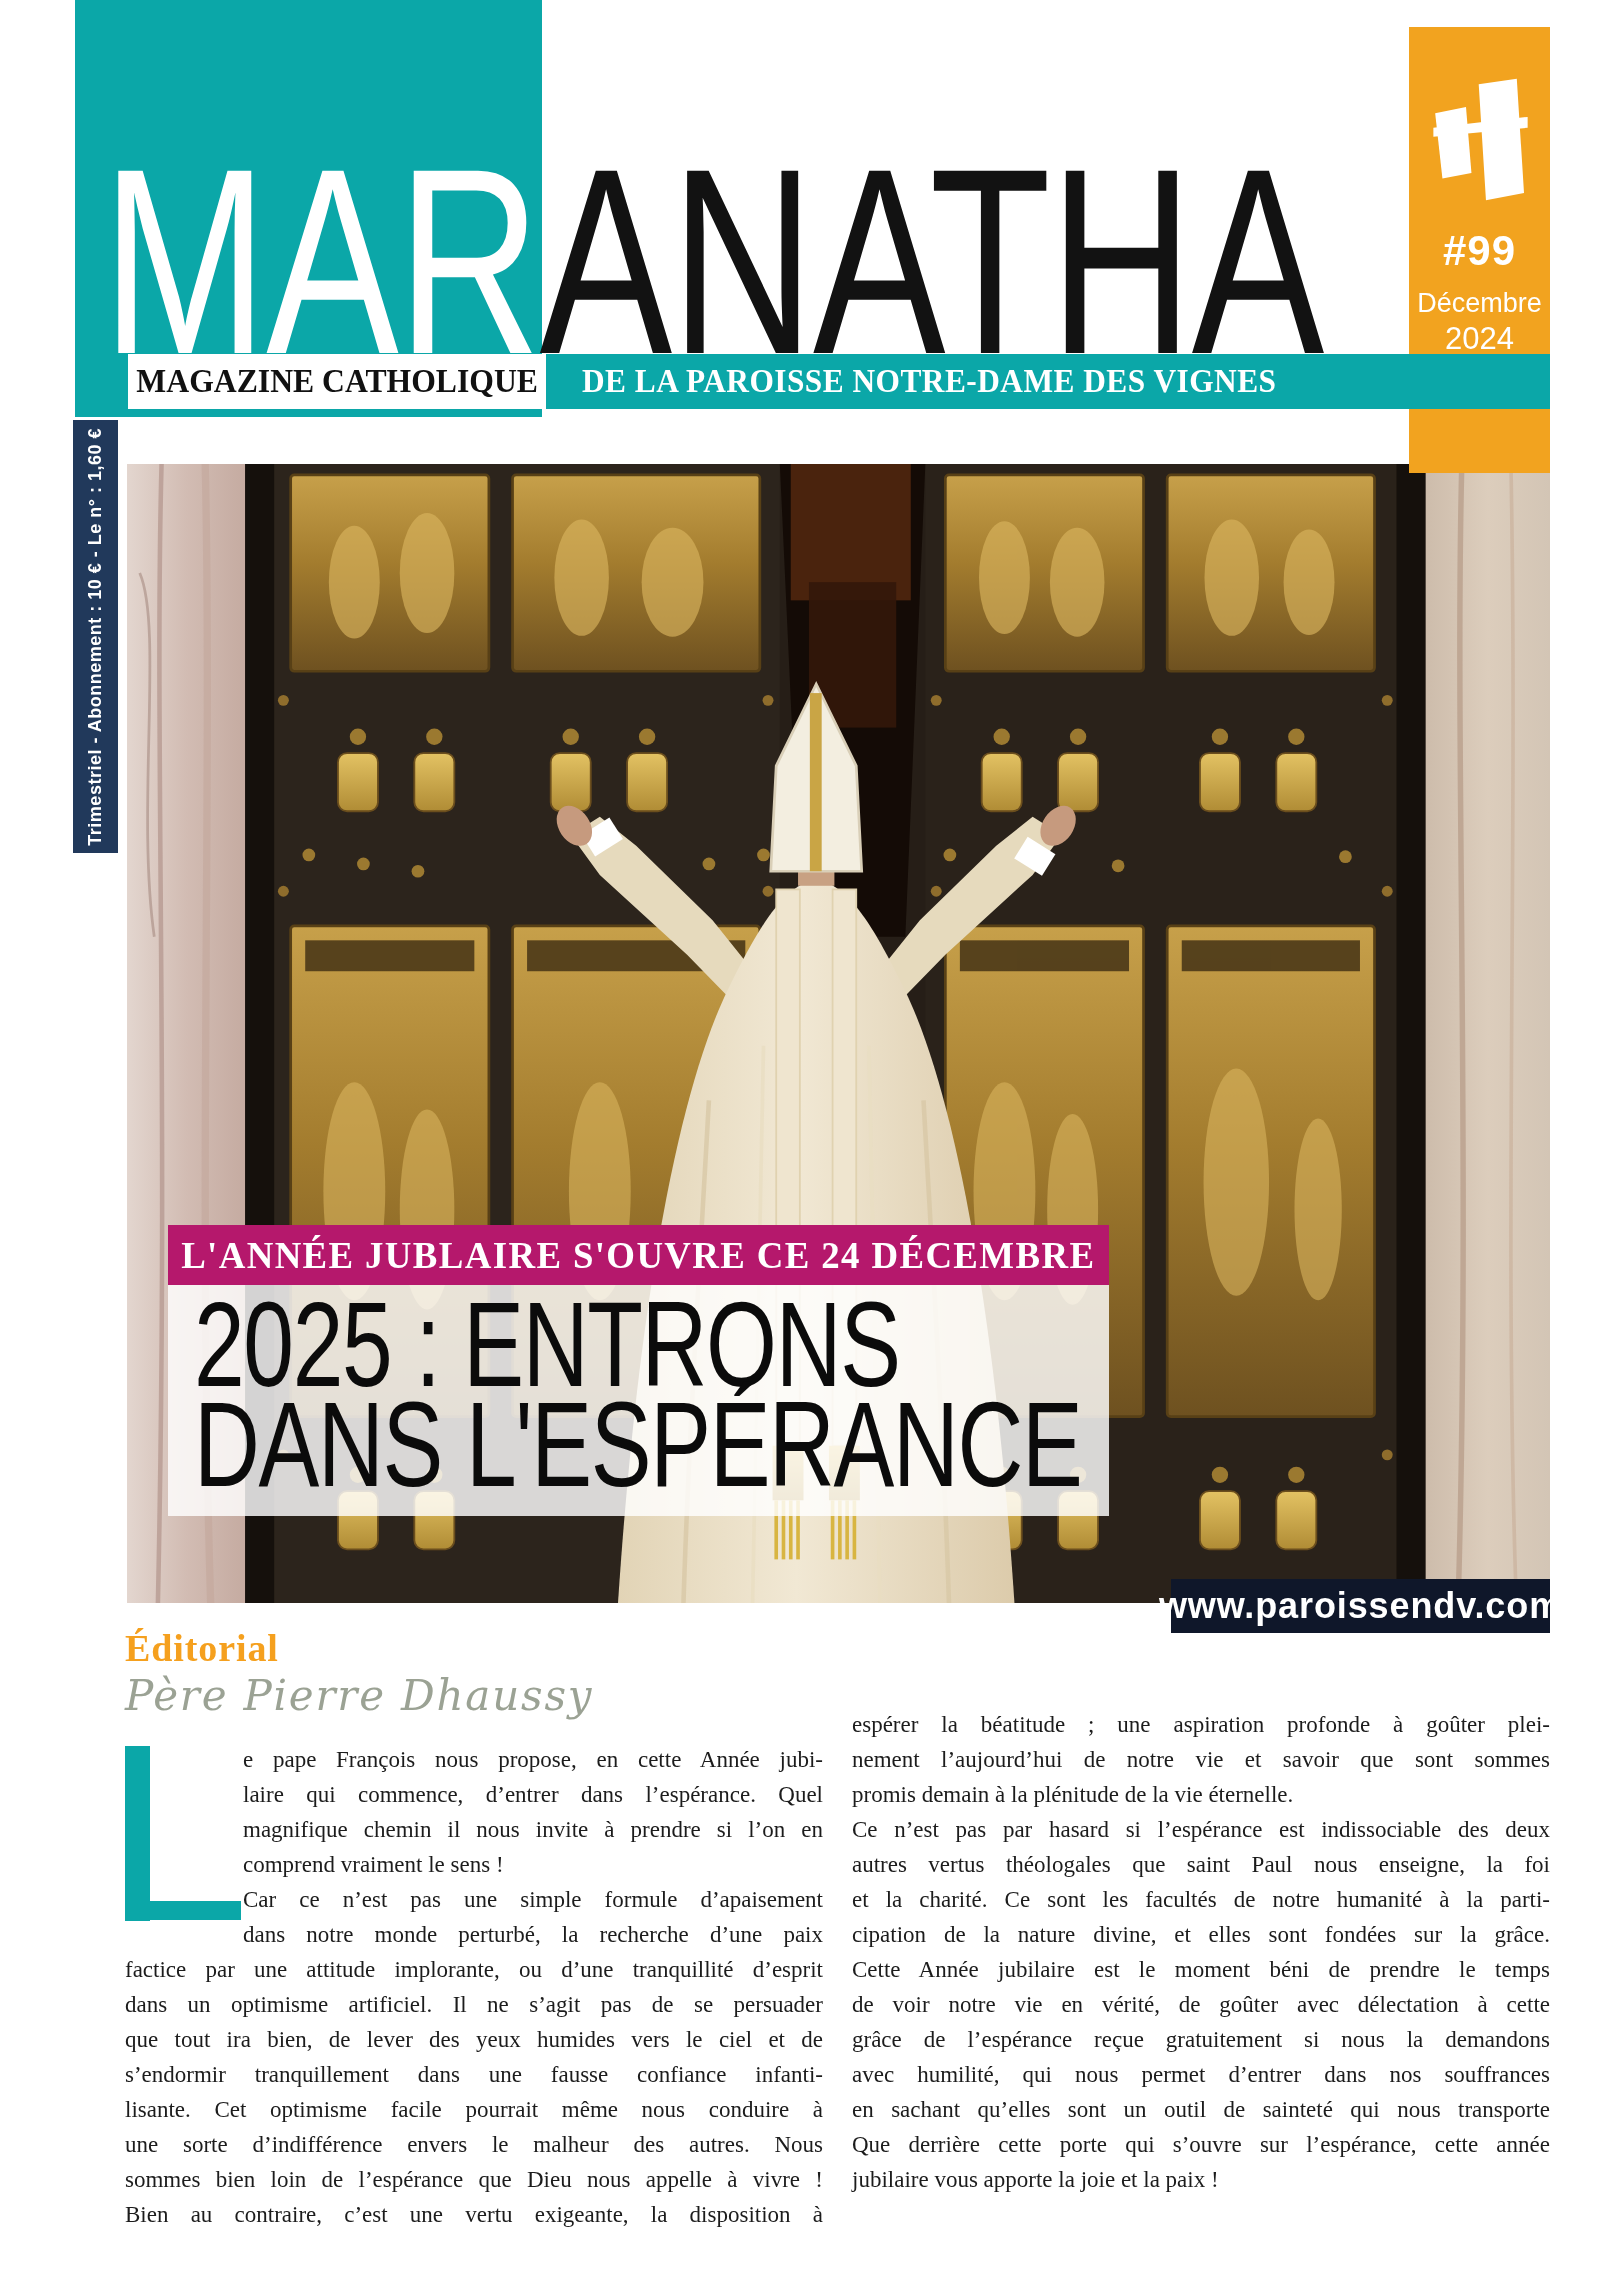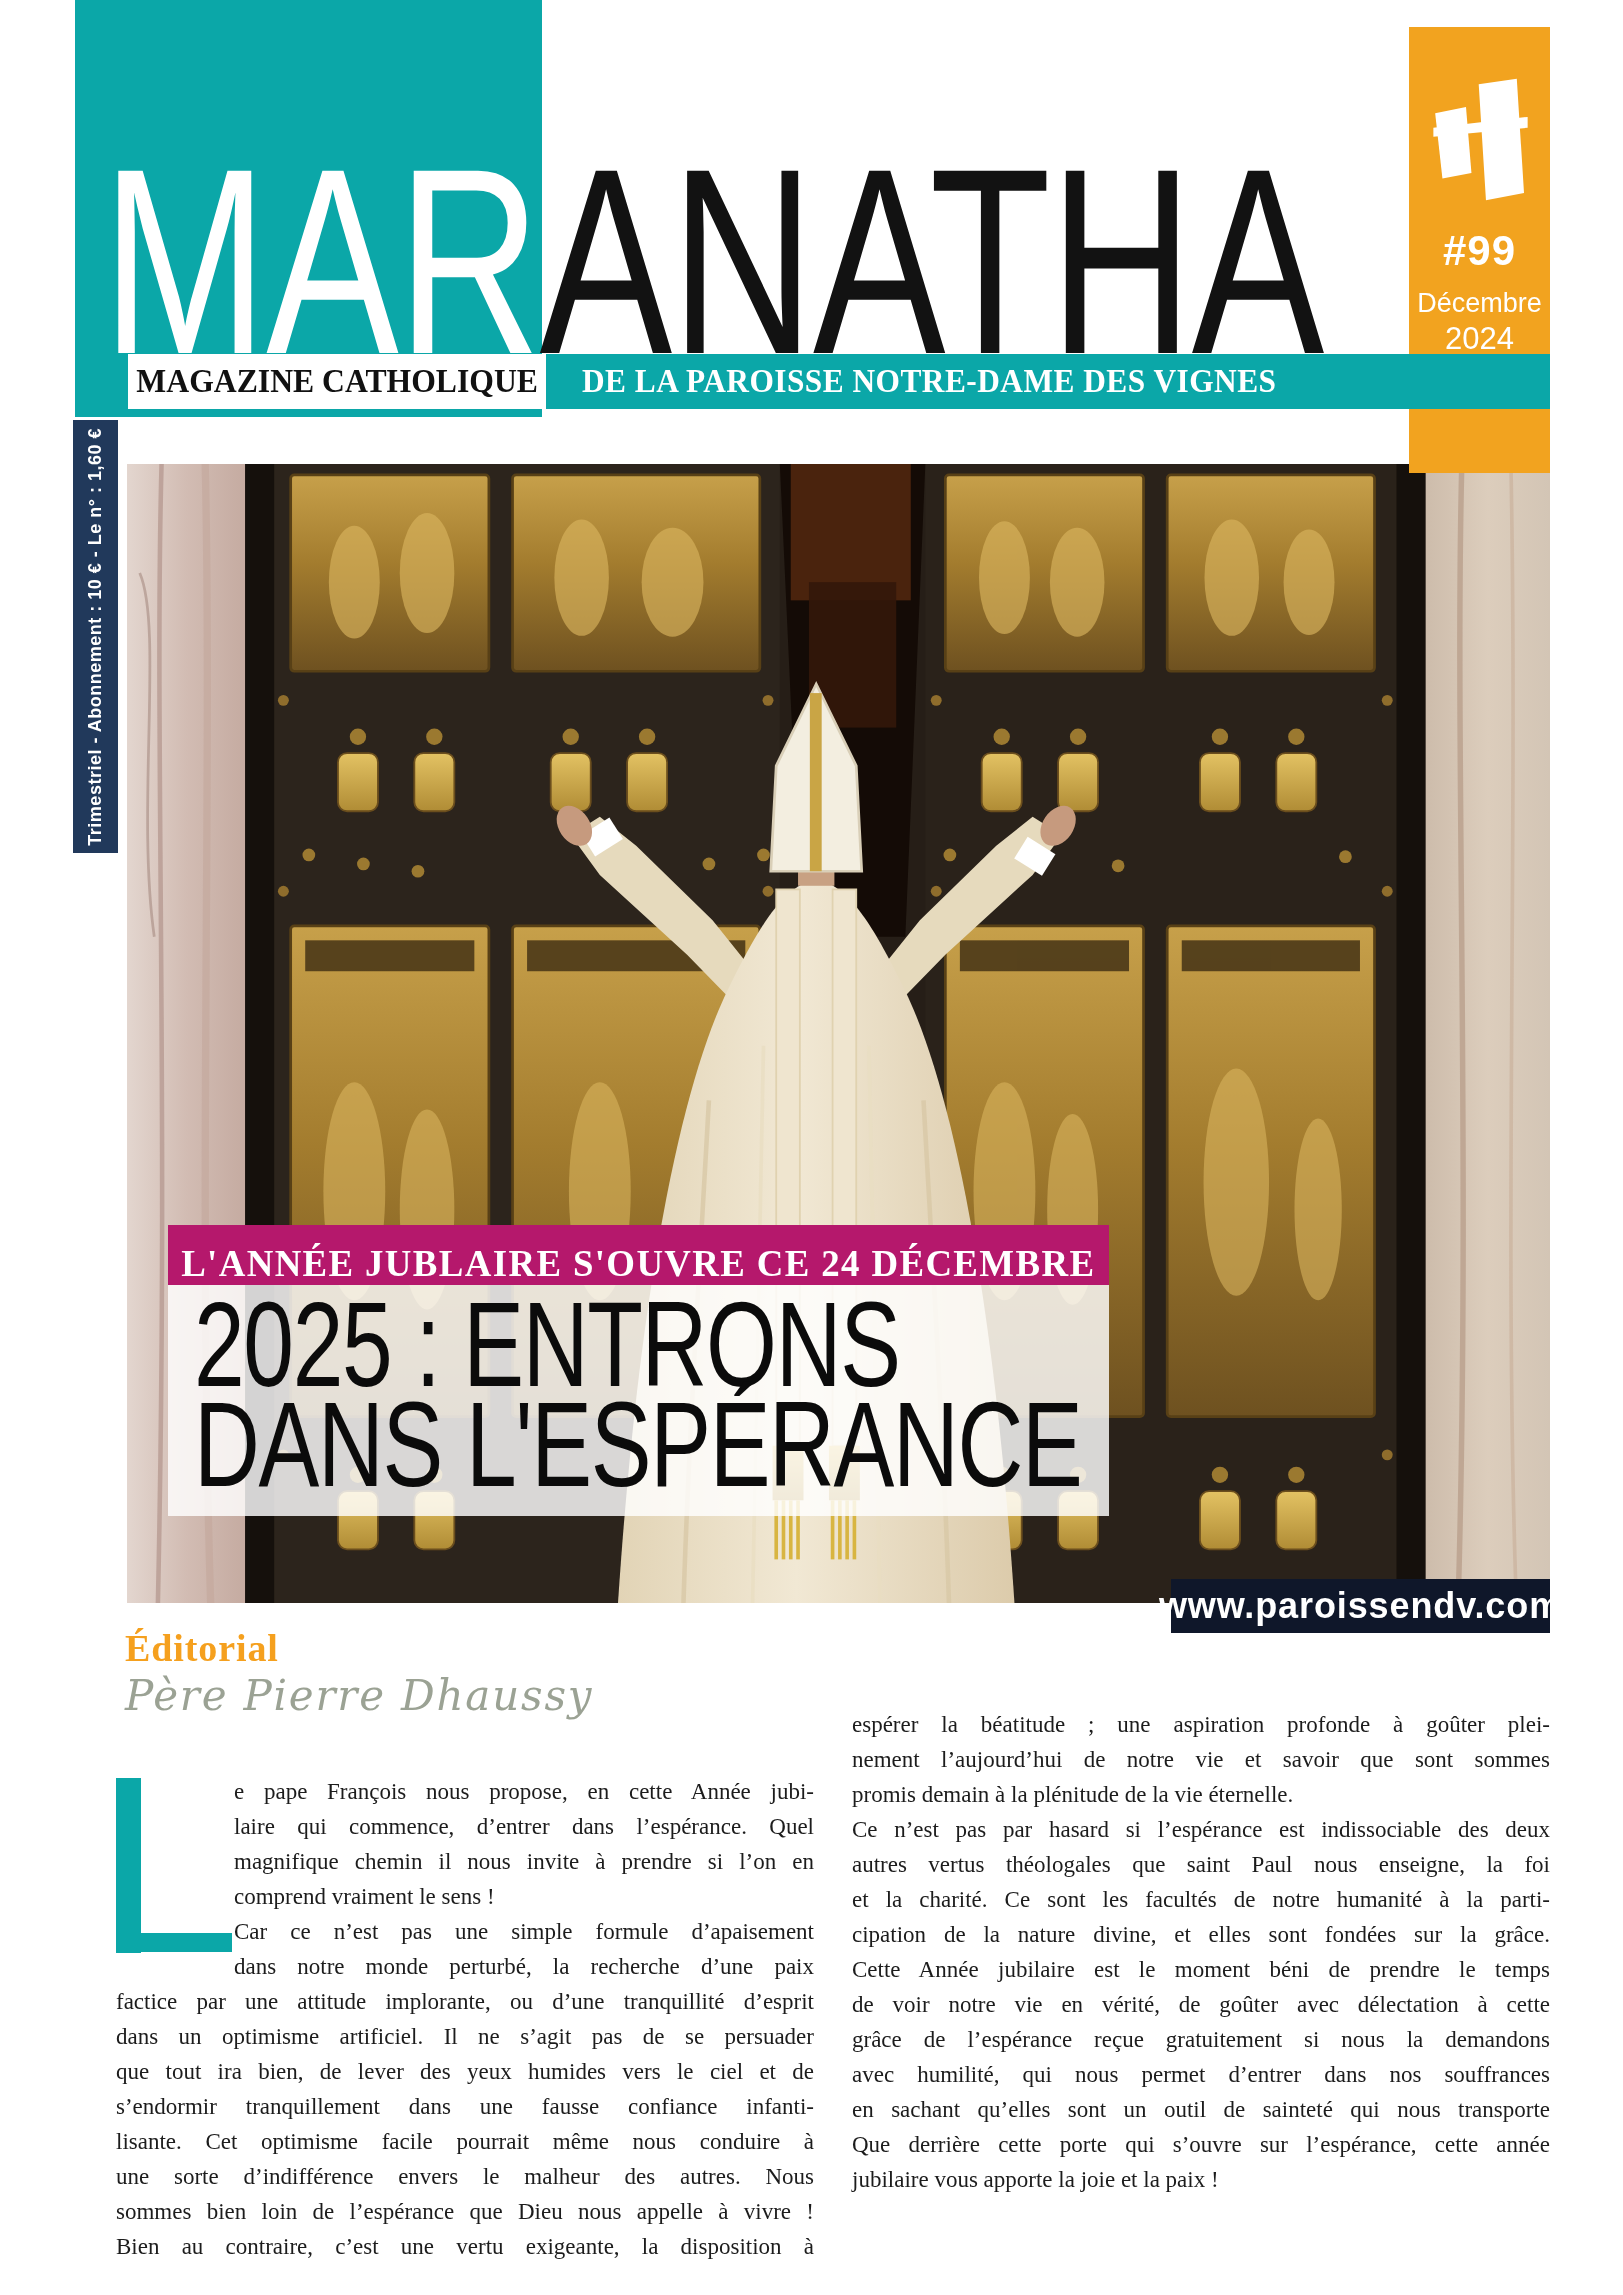--- a/index.html
+++ b/index.html
@@ -38,41 +38,41 @@
          display:flex;align-items:center;justify-content:center;}
   #spine span{writing-mode:vertical-rl;transform:rotate(180deg);color:#fff;
               font-size:18px;font-weight:bold;letter-spacing:0.5px;white-space:nowrap;}
 
   
   #photo{left:127px;top:464px;width:1423px;height:1139px;z-index:0;}
   #photo svg{display:block;width:100%;height:100%;}
 
   
   #kicker{left:168px;top:1225px;width:941px;height:60px;background:#B5186C;z-index:5;
-          display:flex;align-items:flex-end;justify-content:center;}
+          display:flex;align-items:center;justify-content:center;}
   #kicker span{font-family:"Liberation Serif",serif;font-weight:bold;color:#fff;
                font-size:38px;letter-spacing:1.4px;white-space:nowrap;transform:scaleX(.97);}
   #title-box{left:168px;top:1285px;width:941px;height:231px;background:rgba(255,255,255,.82);z-index:5;}
   #title-text{position:absolute;left:25.5px;top:9px;font-size:120px;line-height:100px;
               color:#0b0b0b;transform:scaleX(.76);transform-origin:left top;
               letter-spacing:-1.8px;white-space:nowrap;font-weight:normal;}
 
   
   #website{left:1171px;top:1579px;width:379px;height:54px;background:#0f172a;z-index:6;
            display:flex;align-items:center;justify-content:center;}
   #website span{color:#fff;font-weight:bold;font-size:36px;letter-spacing:0.9px;}
 
   
   #section-title{left:125px;top:1626px;font-family:"Liberation Serif",serif;font-weight:bold;
                  font-size:38px;color:#F5A01E;letter-spacing:0.9px;}
   #author{left:125px;top:1671px;font-family:"DejaVu Serif",serif;font-style:italic;
           font-size:42px;color:#9BA294;letter-spacing:1.8px;}
 
   .col{position:absolute;width:698px;font-size:23px;line-height:35px;color:#1c1c1c;font-family:Liberation Serif, serif;}
-  #col1{left:116px;top:1742px;margin-top:32px;}
+  #col1{left:125px;top:1742px;}
   #col2{left:852px;top:1707px;}
   .tline{text-align:justify;text-align-last:justify;white-space:normal;}
   .tline.flush{text-align-last:left;}
 
   #dropcap{float:left;width:118px;height:208px;position:relative;}
   #dropcap .vbar{position:absolute;left:0;top:3.6px;width:24.5px;height:175px;background:#0BA7A8;}
   #dropcap .foot{position:absolute;left:0;top:159px;width:116px;height:19px;background:#0BA7A8;}
 </style>
 </head>
 <body>

